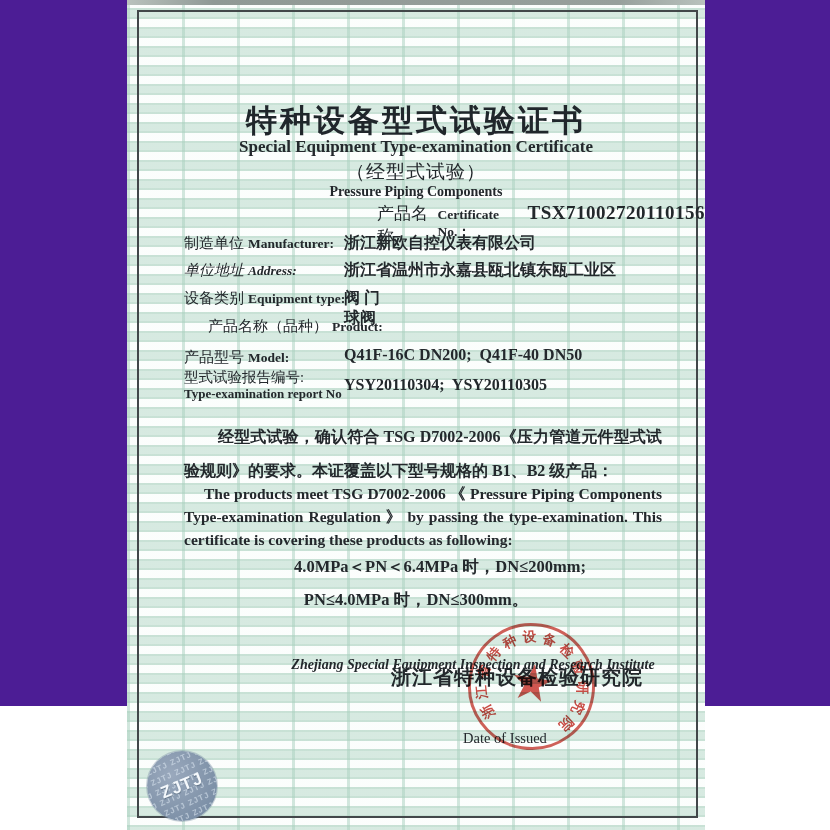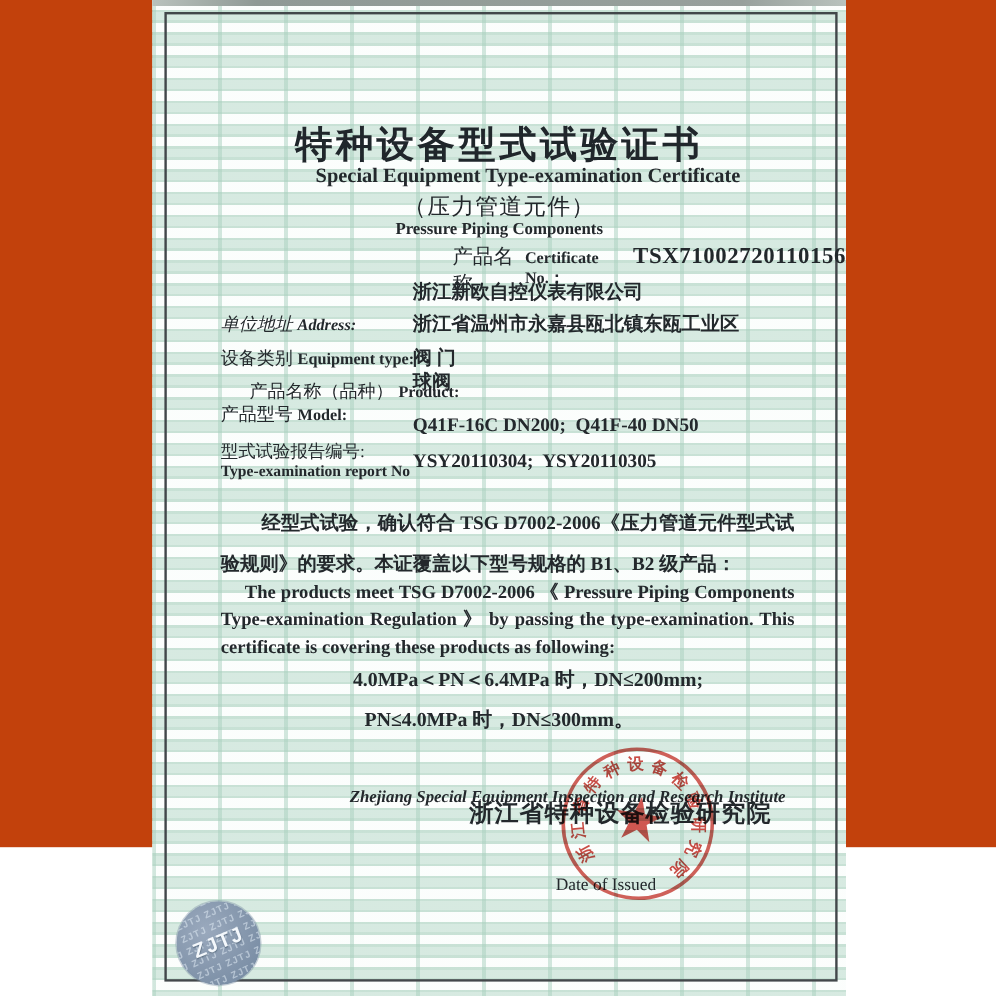--- a/index.html
+++ b/index.html
@@ -1,53 +1,53 @@
 <!DOCTYPE html>
 <html><head>
 <meta charset="utf-8">
 <style>
   * { margin:0; padding:0; box-sizing:border-box; }
   html,body { width:830px; height:830px; background:#ffffff; overflow:hidden;
               font-family:"Liberation Serif","DejaVu Serif",serif; color:#23282c; }
-  .canvas { position:relative; width:830px; height:706px; background:#c2410c; }
+  .canvas { position:relative; width:830px; height:706px; background:#4c1d95; }
 
   
   .scan {
     position:absolute; left:127px; top:0; width:578px; height:830px;
     background-color:#e3efe8;
     background-image:
       repeating-linear-gradient(90deg, rgba(168,208,190,0.50) 0 3px, rgba(168,208,190,0) 3px 55px),
       repeating-linear-gradient(180deg, rgba(252,254,253,0.97) 0 8px, rgba(178,214,198,0.55) 8px 10px,
                                 rgba(213,233,224,0.88) 10px 17px, rgba(178,214,198,0.55) 17px 19px);
   }
   .top-strip { position:absolute; left:0; top:0; width:100%; height:5px;
                background:linear-gradient(90deg,#b9c2bd,#8f9995 15%,#97a09c 85%,#b9c2bd); }
   .frame { position:absolute; left:10px; top:10px; width:561px; height:808px;
            border:2px solid #42474a; }
 
   .cline { position:absolute; left:0; width:100%; text-align:center; }
   .title-cn { top:100px; font-size:31px; font-weight:bold; letter-spacing:3px; color:#20262b; }
-  .title-en { top:137px; font-size:17px; font-weight:bold;margin-left:24px; }
+  .title-en { top:137px; font-size:17px; font-weight:bold; }
   .sub-cn   { top:159px; font-size:19px; letter-spacing:1px; }
   .sub-en   { top:184px; font-size:14px; font-weight:bold; }
 
   .certno { position:absolute; left:250px; top:202px; display:flex; align-items:baseline; gap:7px; }
   .certno .cn  { font-size:17px; }
   .certno .en  { font-size:13.5px; font-weight:bold; }
   .certno .num { font-size:19px; font-weight:bold; letter-spacing:0.5px; margin-left:6px; }
 
   .row { position:absolute; left:57px; }
   .row .lab-cn { font-size:15px; }
   .row .lab-en { font-size:13.5px; font-weight:bold; }
   .val { position:absolute; left:217px; font-weight:bold; font-size:16px; white-space:pre-wrap; }
   .r1 { top:234px; } .v1 { top:233px; }
   .r2 { top:261px;font-style:italic; } .v2 { top:260px; }
   .r3 { top:289px; } .v3 { top:288px; }
   .r4 { top:317px;margin-left:24px; } .v4 { top:308px; }
-  .r5 { top:336px; } .v5 { top:346px; }
+  .r5 { top:348px; } .v5 { top:346px; }
   .r6 { top:369px; line-height:16px; } .v6 { top:376px; }
   .r6 .lab-cn { font-size:14.5px; } .r6 .lab-en { font-size:13px; }
 
   .para { position:absolute; left:57px; width:478px; text-align:justify; }
   .para-cn { top:420px; font-size:16px; font-weight:600; line-height:34px; text-indent:34px; }
   .para-en { top:482px; font-size:15.5px; font-weight:bold; line-height:23px; text-indent:20px; }
 
   .spec { position:absolute; left:0; width:100%; text-align:center; font-weight:bold; font-size:16.5px; }
   .spec1 { top:556px;margin-left:24px; } .spec2 { top:589px; }
 
@@ -81,29 +81,33 @@
 </head>
 <body>
 
 <div class="canvas">
   <div class="scan">
     <div class="top-strip"></div>
     <div class="frame"></div>
 
     <div class="cline title-cn">特种设备型式试验证书</div>
     <div class="cline title-en">Special Equipment Type-examination Certificate</div>
-    <div class="cline sub-cn">（压力管道元件）</div>
+    <div class="cline sub-cn">（经型式试验）</div>
     <div class="cline sub-en">Pressure Piping Components</div>
 
     <div class="certno">
       <span class="cn">产品名称</span>
       <span class="en">Certificate No.：</span>
       <span class="num">TSX71002720110156</span>
     </div>
 
+    <div class="row r1">
+      <span class="lab-cn">制造单位</span>
+      <span class="lab-en">Manufacturer:</span>
+    </div>
     <div class="val v1">浙江新欧自控仪表有限公司</div>
 
     <div class="row r2">
       <span class="lab-cn">单位地址</span>
       <span class="lab-en">Address:</span>
     </div>
     <div class="val v2">浙江省温州市永嘉县瓯北镇东瓯工业区</div>
 
     <div class="row r3">
       <span class="lab-cn">设备类别</span>

